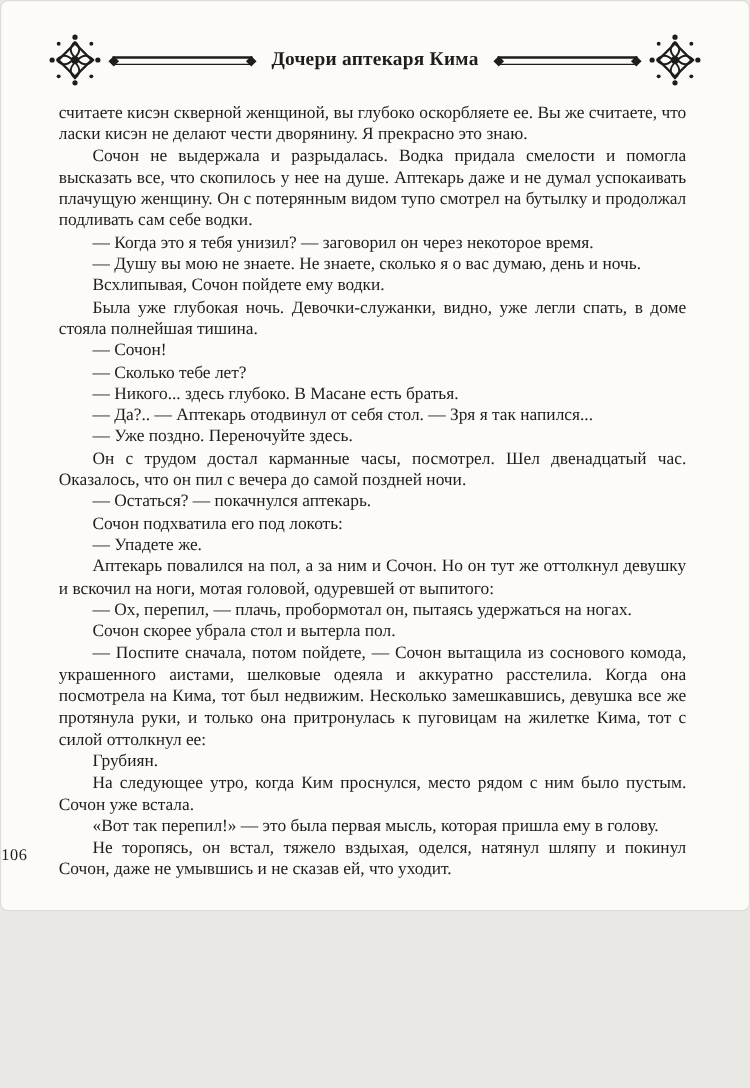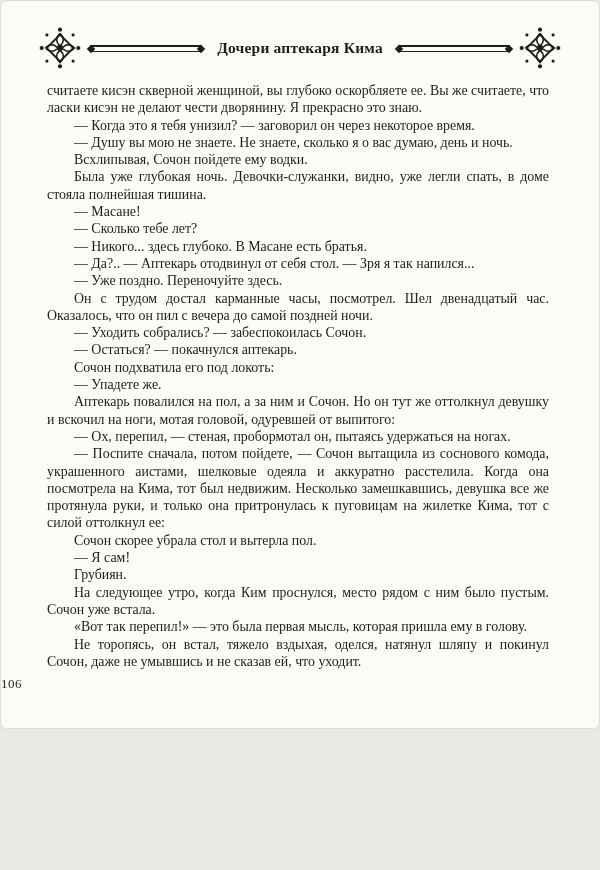--- a/index.html
+++ b/index.html
@@ -145,39 +145,38 @@
         <circle cx="9.5" cy="9.5" r="1.5"></circle>
         <circle cx="34.5" cy="9.5" r="1.5"></circle>
         <circle cx="9.5" cy="34.5" r="1.5"></circle>
         <circle cx="34.5" cy="34.5" r="1.5"></circle>
       </g>
     </svg>
   </div>
 
   <div class="body-text">
     <p class="para no-indent">считаете кисэн скверной женщиной, вы глубоко оскорбляете ее. Вы же считаете, что ласки кисэн не делают чести дворянину. Я прекрасно это знаю.</p>
+    <p class="para">Сочон не выдержала и разрыдалась. Водка придала смелости и помогла высказать все, что скопилось у нее на душе. Аптекарь даже и не думал успокаивать плачущую женщину. Он с потерянным видом тупо смотрел на бутылку и продолжал подливать сам себе водки.</p>
     <p class="para">— Когда это я тебя унизил? — заговорил он через некоторое время.</p>
     <p class="para">— Душу вы мою не знаете. Не знаете, сколько я о вас думаю, день и ночь.</p>
     <p class="para">Всхлипывая, Сочон пойдете ему водки.</p>
     <p class="para">Была уже глубокая ночь. Девочки-служанки, видно, уже легли спать, в доме стояла полнейшая тишина.</p>
-    <p class="para">— Масане!</p>
+    <p class="para">— Сочон!</p>
     <p class="para">— Сколько тебе лет?</p>
     <p class="para">— Никого... здесь глубоко. В Масане есть братья.</p>
     <p class="para">— Да?.. — Аптекарь отодвинул от себя стол. — Зря я так напился...</p>
     <p class="para">— Уже поздно. Переночуйте здесь.</p>
     <p class="para">Он с трудом достал карманные часы, посмотрел. Шел двенадцатый час. Оказалось, что он пил с вечера до самой поздней ночи.</p>
-    <p class="para">— Уходить собрались? — забеспокоилась Сочон.</p>
     <p class="para">— Остаться? — покачнулся аптекарь.</p>
     <p class="para">Сочон подхватила его под локоть:</p>
     <p class="para">— Упадете же.</p>
     <p class="para">Аптекарь повалился на пол, а за ним и Сочон. Но он тут же оттолкнул девушку и вскочил на ноги, мотая головой, одуревшей от выпитого:</p>
-    <p class="para">— Ох, перепил, — стеная, пробормотал он, пытаясь удержаться на ногах.</p>
+    <p class="para">— Ох, перепил, — плачь, пробормотал он, пытаясь удержаться на ногах.</p>
+    <p class="para">Сочон скорее убрала стол и вытерла пол.</p>
     <p class="para">— Поспите сначала, потом пойдете, — Сочон вытащила из соснового комода, украшенного аистами, шелковые одеяла и аккуратно расстелила. Когда она посмотрела на Кима, тот был недвижим. Несколько замешкавшись, девушка все же протянула руки, и только она притронулась к пуговицам на жилетке Кима, тот с силой оттолкнул ее:</p>
-    <p class="para">Сочон скорее убрала стол и вытерла пол.</p>
-    <p class="para">— Я сам!</p>
     <p class="para">Грубиян.</p>
     <p class="para">На следующее утро, когда Ким проснулся, место рядом с ним было пустым. Сочон уже встала.</p>
     <p class="para">«Вот так перепил!» — это была первая мысль, которая пришла ему в голову.</p>
     <p class="para">Не торопясь, он встал, тяжело вздыхая, оделся, натянул шляпу и покинул Сочон, даже не умывшись и не сказав ей, что уходит.</p>
   </div>
 
   <div class="page-num">106</div>
 
 </div>
 

